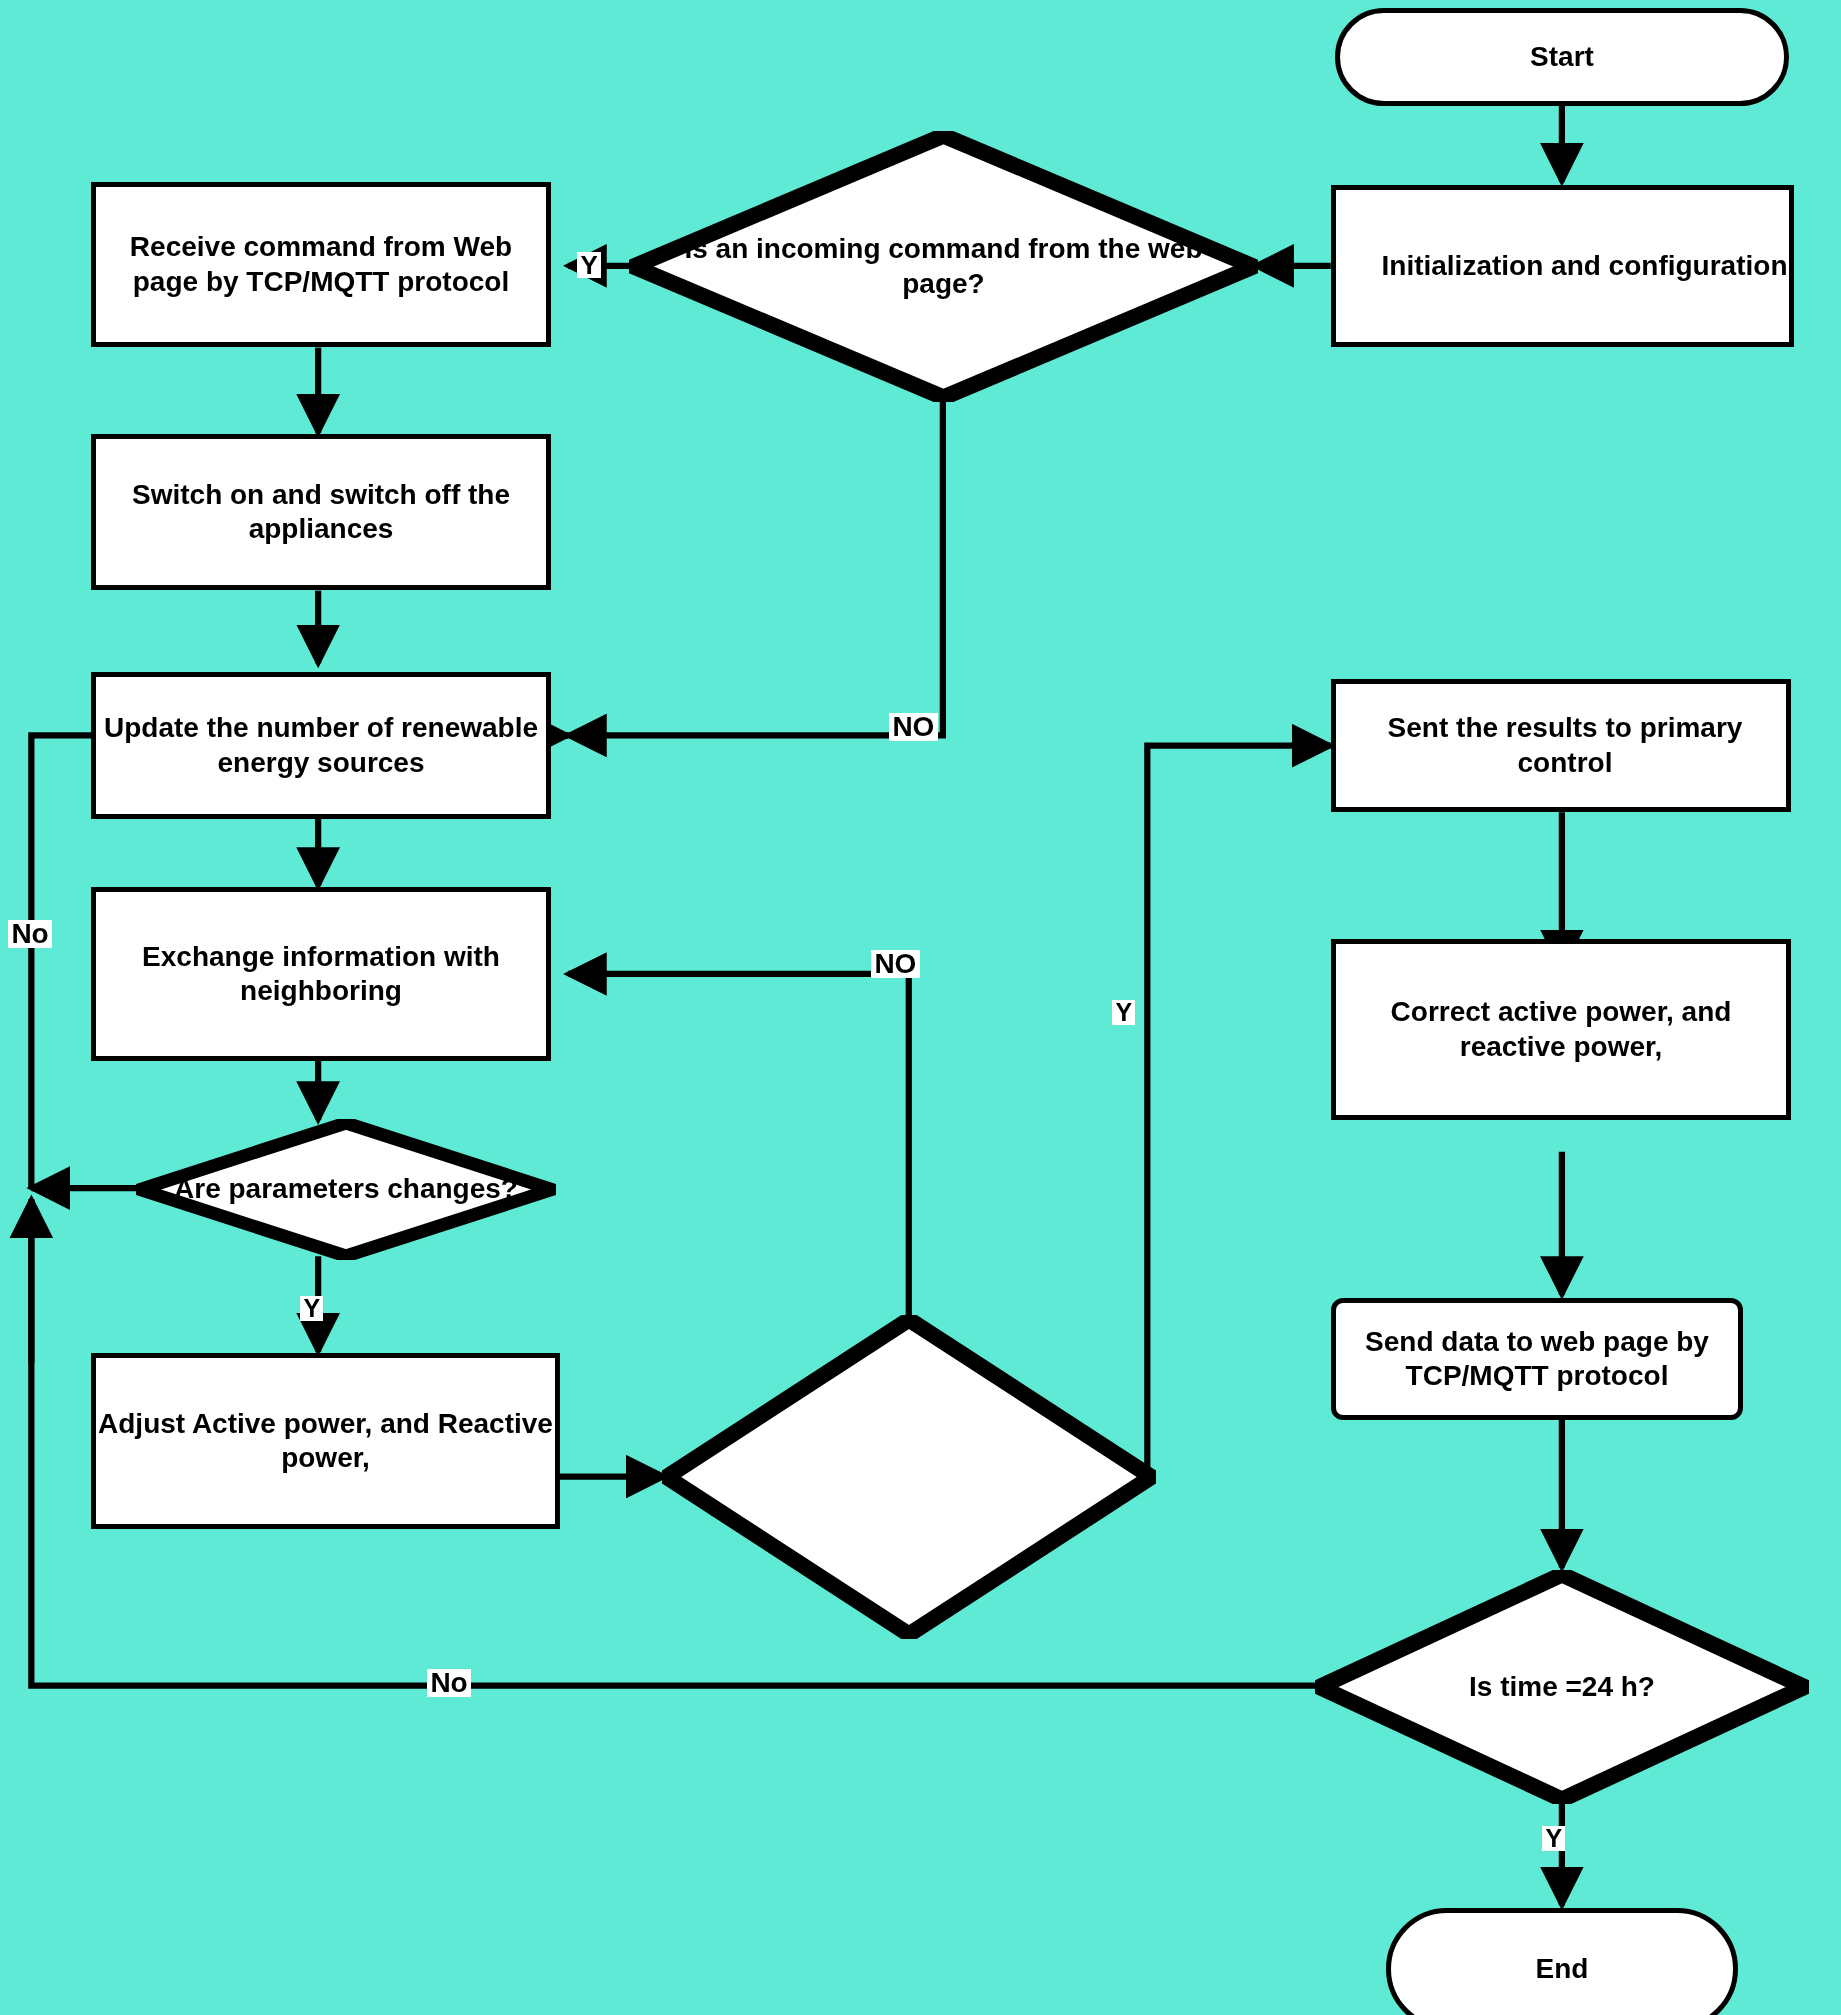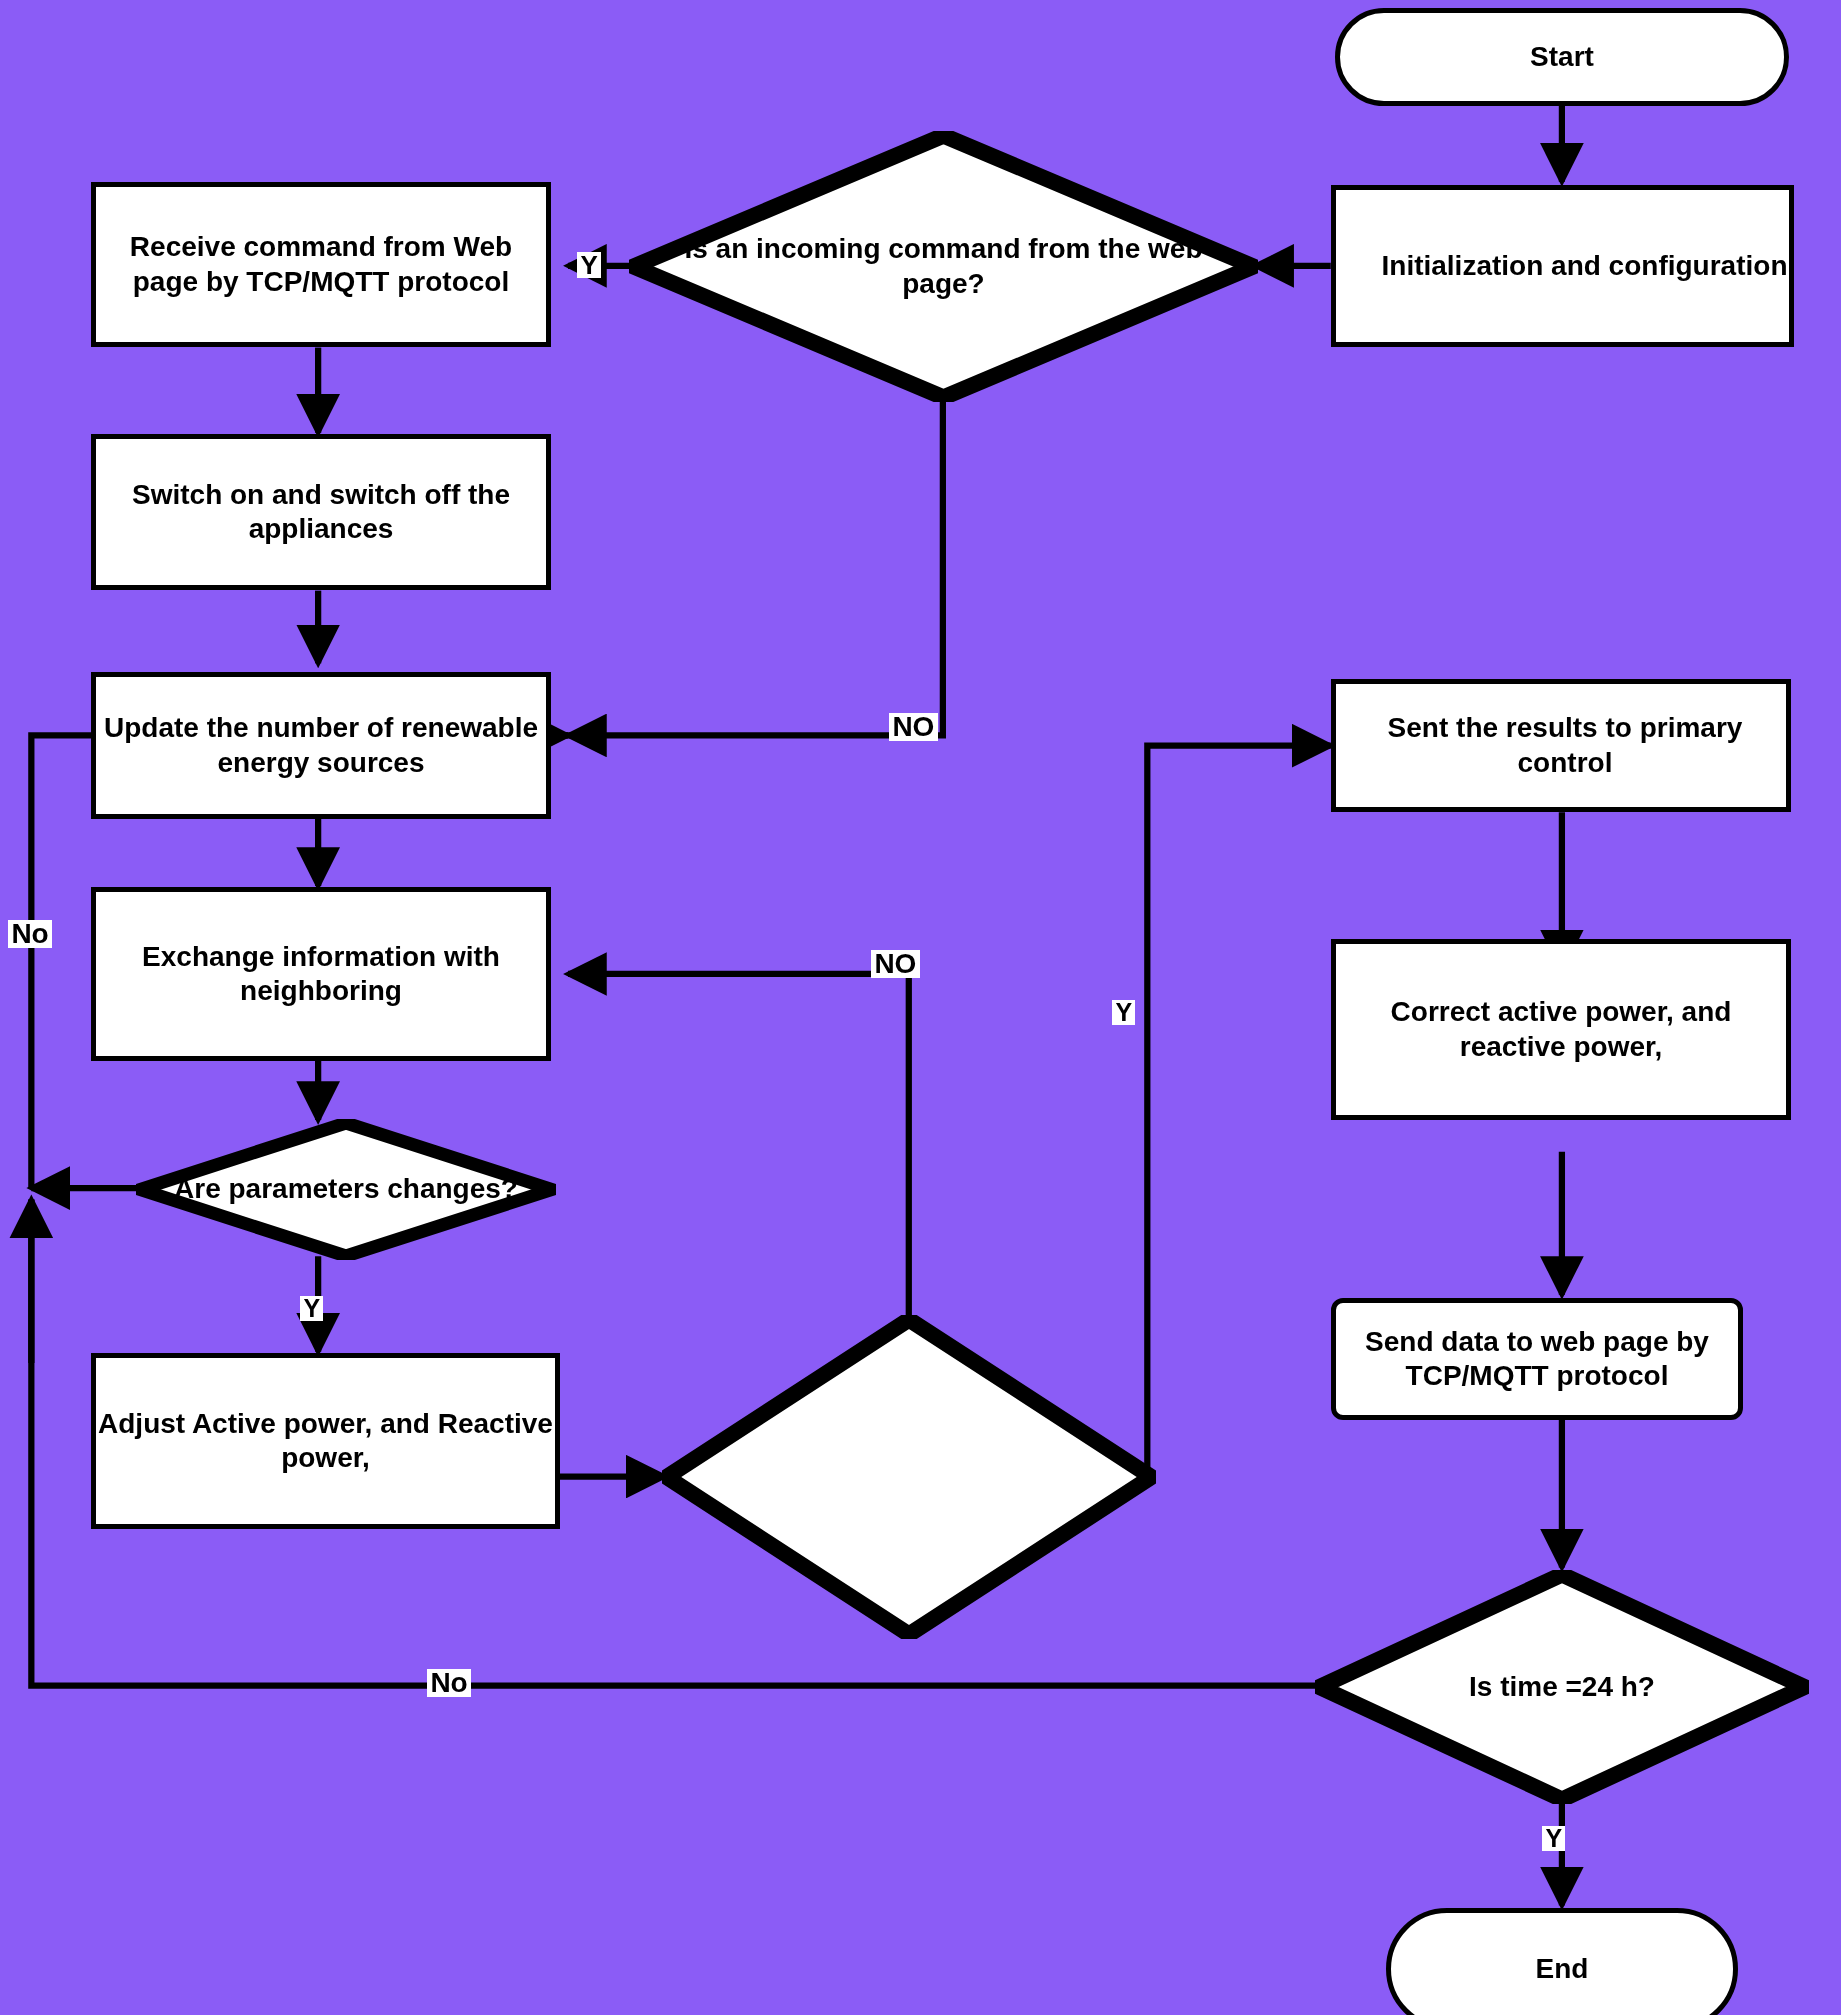--- a/index.html
+++ b/index.html
@@ -5,21 +5,21 @@
 <style>
   html, body {
     margin: 0;
     padding: 0;
     background: #ffffff;
   }
   #stage {
     position: relative;
     width: 1842px;
     height: 2015px;
-    background: #8b5cf6;
+    background: #5eead4;
     font-family: "Liberation Sans", sans-serif;
     overflow: hidden;
   }
   #wires {
     position: absolute;
     left: 0; top: 0;
     width: 1842px;
     height: 2015px;
   }
   .node {

